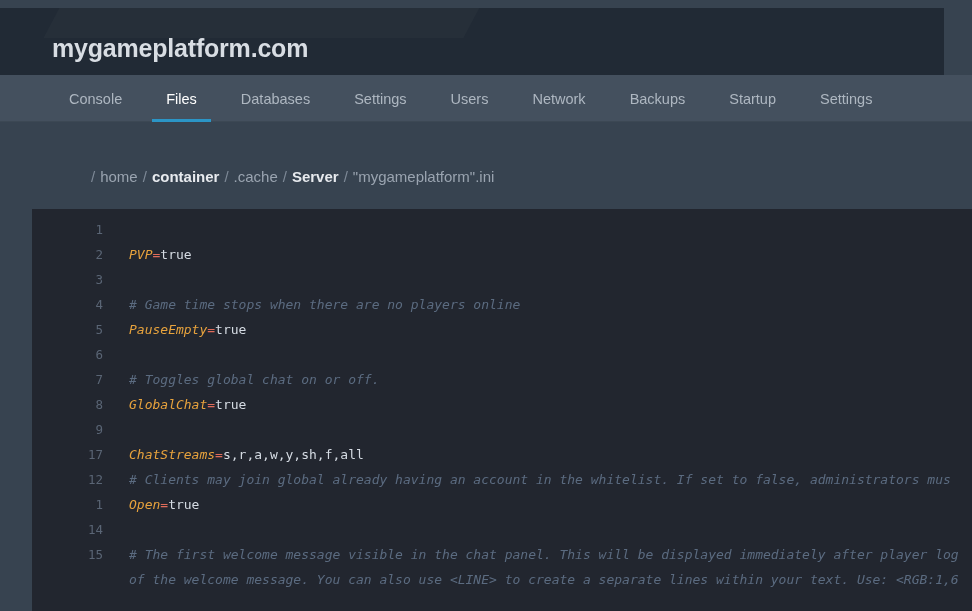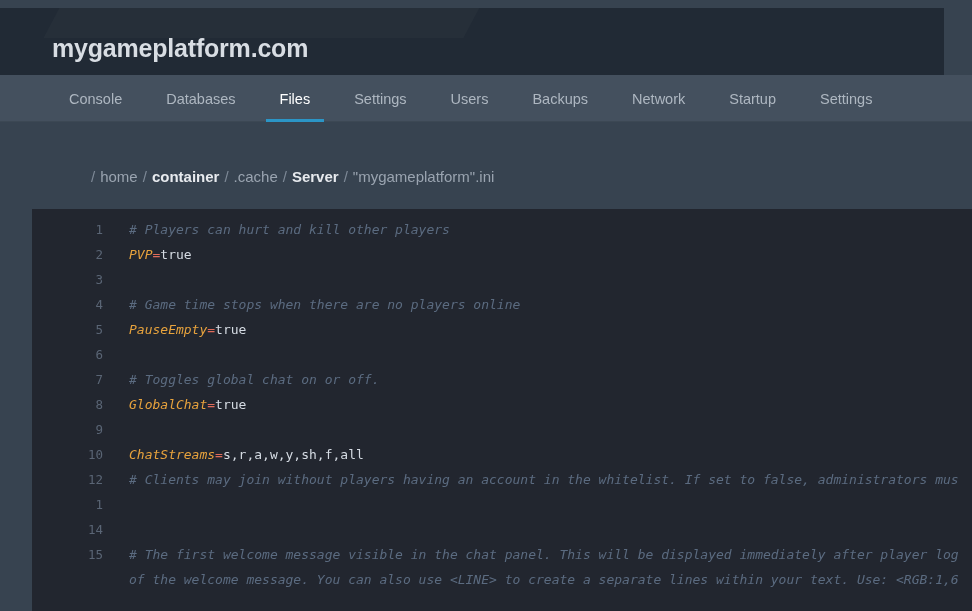--- a/index.html
+++ b/index.html
@@ -99,64 +99,64 @@
   <div class="masthead">
     <div class="masthead-sheen"></div>
     <div class="site-title">mygameplatform.com</div>
   </div>
 
   <nav class="navbar">
     <ul class="navlist" id="nav-list">
         <li class="navitem">
           <span>Console</span>
         </li>
+        <li class="navitem active">
+          <span>Files</span>
+        </li>
         <li class="navitem">
           <span>Databases</span>
-        </li>
-        <li class="navitem active">
-          <span>Files</span>
         </li>
         <li class="navitem">
           <span>Settings</span>
         </li>
         <li class="navitem">
           <span>Users</span>
         </li>
         <li class="navitem">
-          <span>Backups</span>
+          <span>Network</span>
         </li>
         <li class="navitem">
-          <span>Network</span>
+          <span>Backups</span>
         </li>
         <li class="navitem">
           <span>Startup</span>
         </li>
         <li class="navitem">
           <span>Settings</span>
         </li>
       </ul>
   </nav>
 
   <div class="crumbbar">
     <div class="crumbs" id="crumbs"><span class="crumb-sep">/</span><span class="crumb-plain">home</span><span class="crumb-sep">/</span><span class="crumb-link">container</span><span class="crumb-sep">/</span><span class="crumb-plain">.cache</span><span class="crumb-sep">/</span><span class="crumb-link">Server</span><span class="crumb-sep">/</span><span class="crumb-file">"mygameplatform".ini</span></div>
   </div>
 
   <div class="editor">
     <div class="editor-inner" id="editor-inner">
-        <div class="row"><div class="gutter">1</div><div class="code"><span class="tok-comment"># Players can hurt and kill other players</span></div></div>
+        <div class="row"><div class="gutter">1</div></div>
         <div class="row"><div class="gutter">2</div><div class="code"><span class="tok-key">PVP</span><span class="tok-eq">=</span><span class="tok-val">true</span></div></div>
         <div class="row"><div class="gutter">3</div><div class="code"><span class="tok-val"></span></div></div>
         <div class="row"><div class="gutter">4</div><div class="code"><span class="tok-comment"># Game time stops when there are no players online</span></div></div>
         <div class="row"><div class="gutter">5</div><div class="code"><span class="tok-key">PauseEmpty</span><span class="tok-eq">=</span><span class="tok-val">true</span></div></div>
         <div class="row"><div class="gutter">6</div><div class="code"><span class="tok-val"></span></div></div>
         <div class="row"><div class="gutter">7</div><div class="code"><span class="tok-comment"># Toggles global chat on or off.</span></div></div>
         <div class="row"><div class="gutter">8</div><div class="code"><span class="tok-key">GlobalChat</span><span class="tok-eq">=</span><span class="tok-val">true</span></div></div>
         <div class="row"><div class="gutter">9</div><div class="code"><span class="tok-val"></span></div></div>
-        <div class="row"><div class="gutter">10</div><div class="code"><span class="tok-key">ChatStreams</span><span class="tok-eq">=</span><span class="tok-val">s,r,a,w,y,sh,f,all</span></div></div>
-        <div class="row"><div class="gutter">12</div><div class="code"><span class="tok-comment"># Clients may join without players having an account in the whitelist. If set to false, administrators mus</span></div></div>
-        <div class="row"><div class="gutter">1</div></div>
+        <div class="row"><div class="gutter">17</div><div class="code"><span class="tok-key">ChatStreams</span><span class="tok-eq">=</span><span class="tok-val">s,r,a,w,y,sh,f,all</span></div></div>
+        <div class="row"><div class="gutter">12</div><div class="code"><span class="tok-comment"># Clients may join global already having an account in the whitelist. If set to false, administrators mus</span></div></div>
+        <div class="row"><div class="gutter">1</div><div class="code"><span class="tok-key">Open</span><span class="tok-eq">=</span><span class="tok-val">true</span></div></div>
         <div class="row"><div class="gutter">14</div><div class="code"><span class="tok-val"></span></div></div>
         <div class="row"><div class="gutter">15</div><div class="code"><span class="tok-comment"># The first welcome message visible in the chat panel. This will be displayed immediately after player log</span></div></div>
         <div class="row"><div class="gutter"></div><div class="code"><span class="tok-comment">of the welcome message. You can also use &lt;LINE&gt; to create a separate lines within your text. Use: &lt;RGB:1,6</span></div></div>
       </div>
   </div>
 
 </div>
 
 </body></html>

